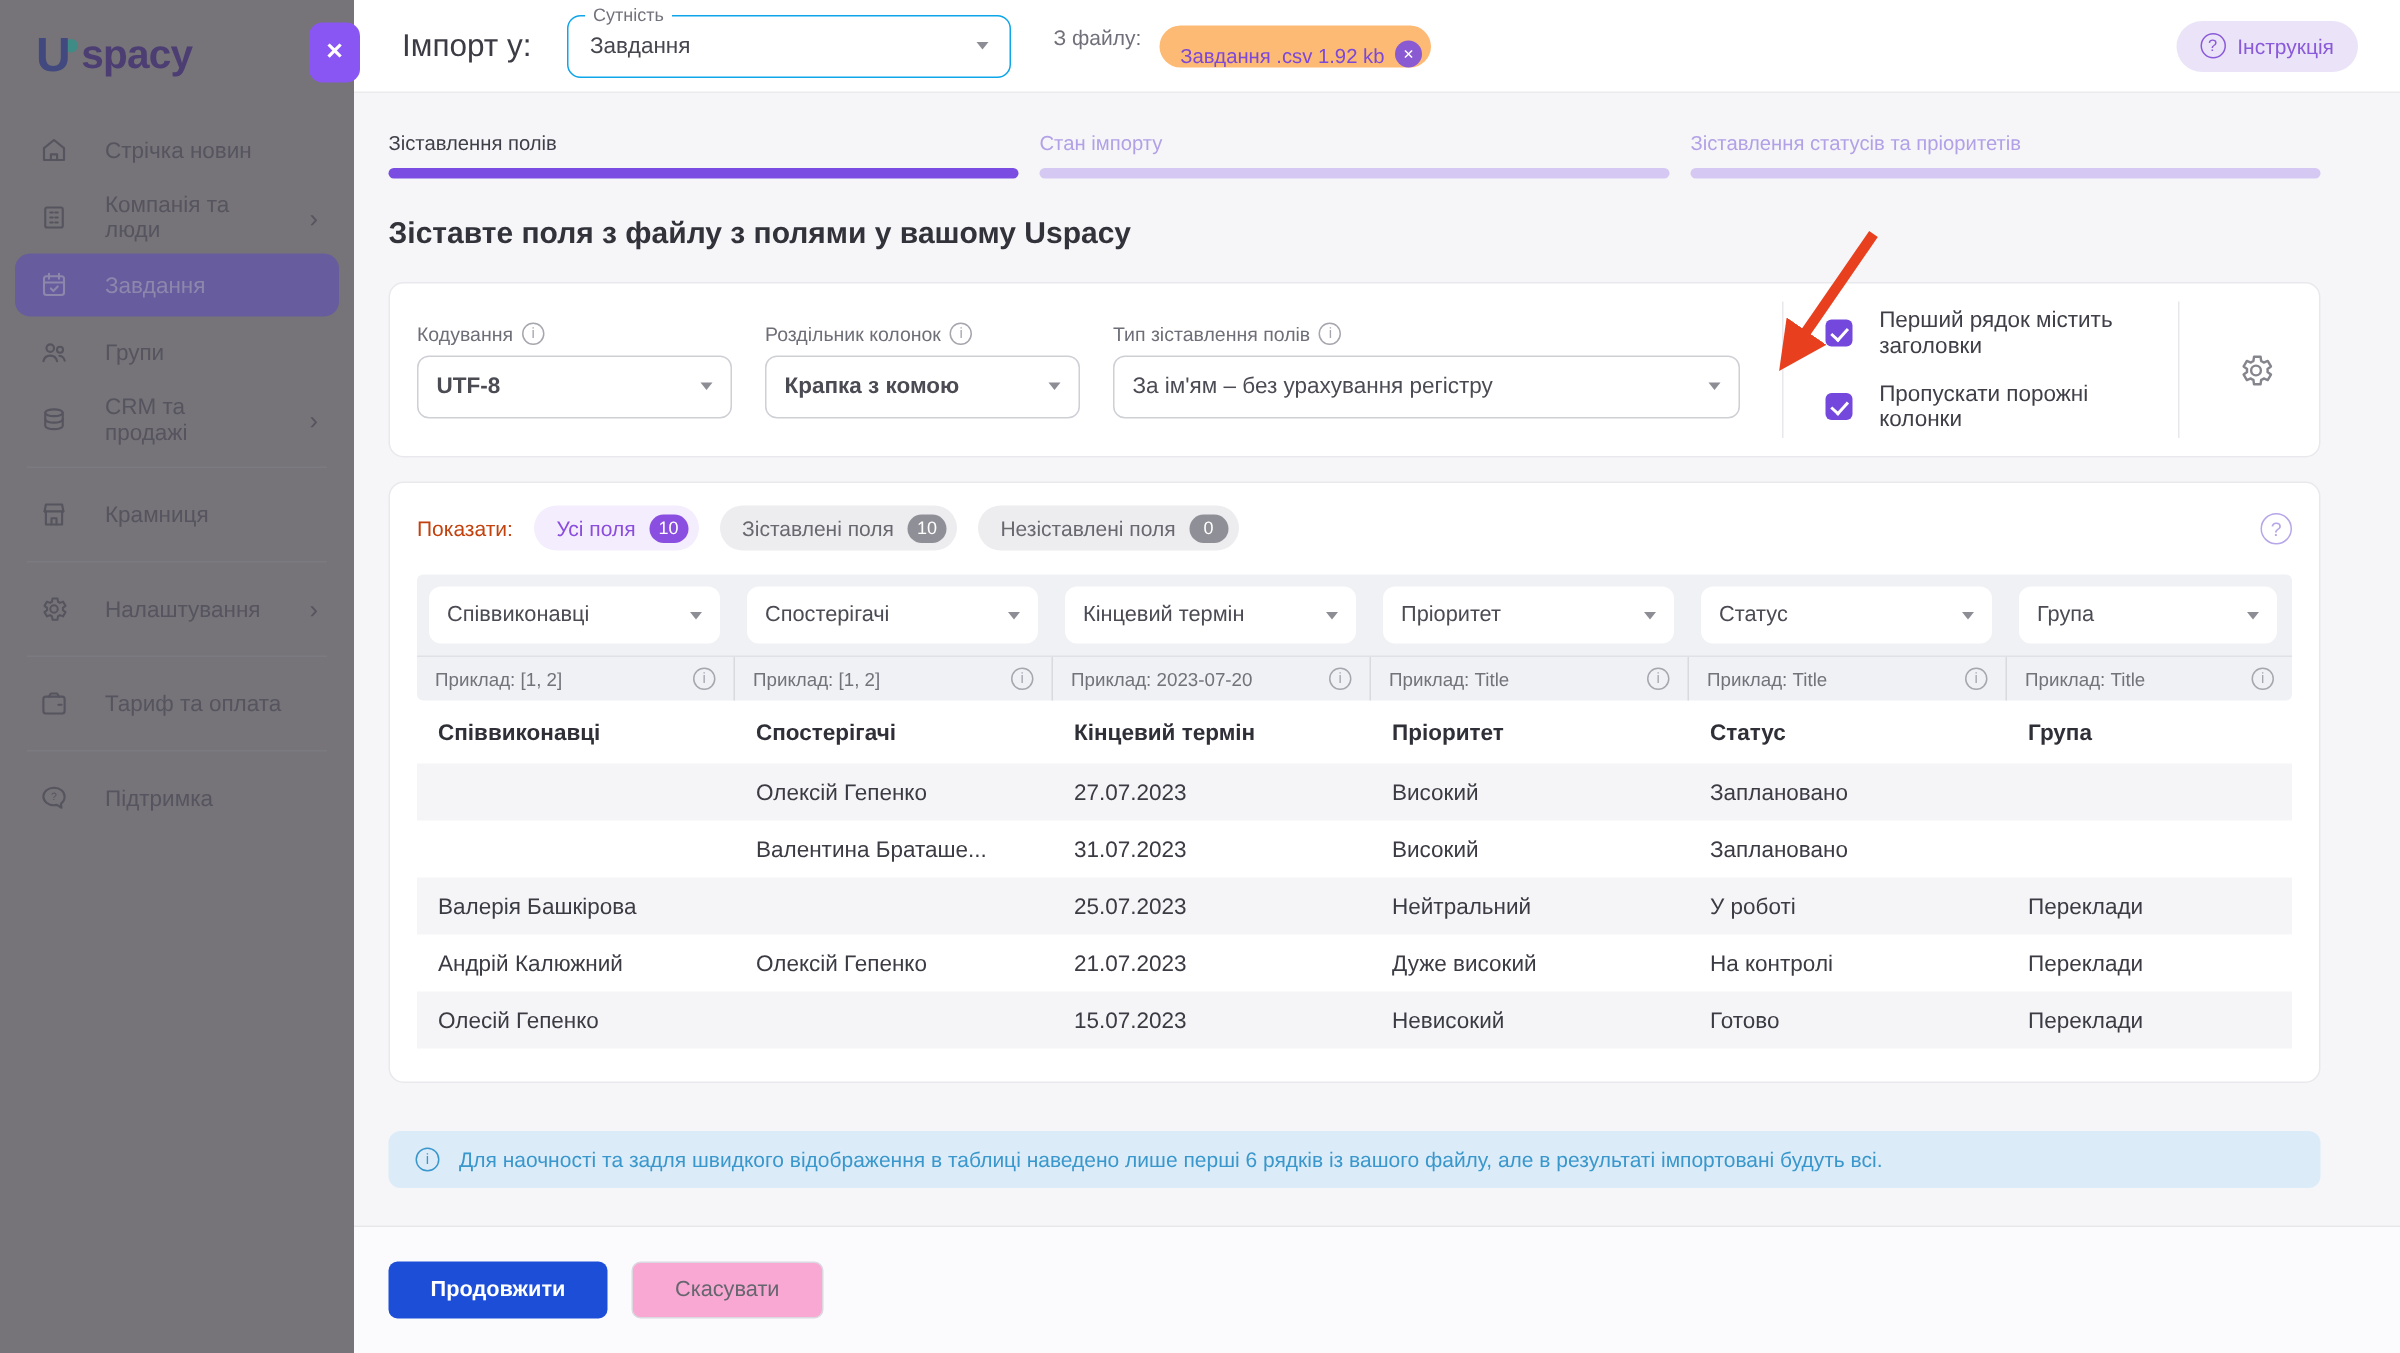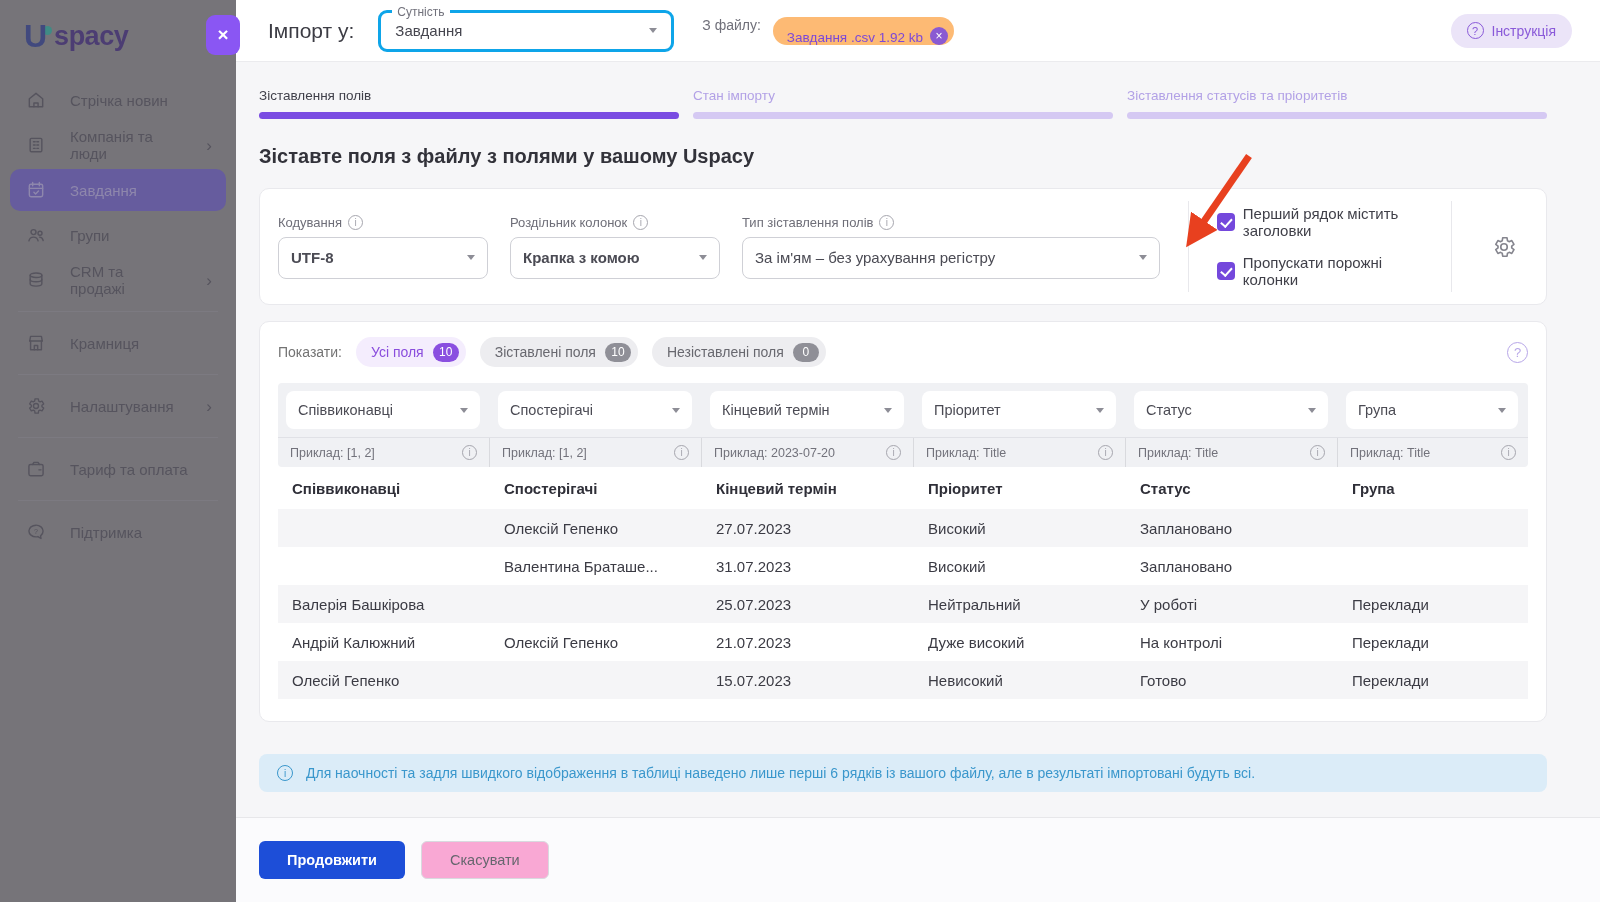--- a/index.html
+++ b/index.html
@@ -20,21 +20,21 @@
   .nav-chevron { margin-left:auto; font-size:17px; color:#56545e; line-height:1; }
   .nav-divider { height:1px; background:#828089; opacity:.55; margin:10px 18px; }
 
   
   .modal-close { position:absolute; left:206px; top:15px; width:34px; height:40px; background:#8a56f3; border:none; border-radius:9px; color:#fff; font-size:19px; font-weight:700; cursor:pointer; z-index:5; display:flex; align-items:center; justify-content:center; }
 
   
   .main { position:absolute; left:236px; top:0; width:1364px; height:902px; background:#f6f6f8; z-index:2; }
   .topbar { display:flex; align-items:center; height:62px; background:#fff; border-bottom:1px solid #ebebee; padding:0 28px 0 32px; }
   .page-title { font-size:21px; font-weight:500; color:#3c3c44; margin-right:24px; }
-  .entity-select { position:relative; width:296px; height:42px; border:3px solid #0ea5e9; border-radius:9px; background:#fff; display:flex; align-items:center; justify-content:space-between; padding:0 14px; cursor:pointer; }
+  .entity-select { position:relative; width:296px; height:42px; border:1px solid #0ea5e9; border-radius:9px; background:#fff; display:flex; align-items:center; justify-content:space-between; padding:0 14px; cursor:pointer; }
   .entity-label { position:absolute; top:-8px; left:11px; background:#fff; padding:0 5px; font-size:12px; color:#72727c; }
   .entity-value { font-size:15px; color:#46464f; }
   .caret { width:0; height:0; border-left:4.5px solid transparent; border-right:4.5px solid transparent; border-top:5.5px solid #8d8d96; }
   .from-file { font-size:14px; color:#70707a; margin:0 12px 12px 28px; }
   .file-chip { display:flex; align-items:flex-end; height:28px; border-radius:14px; background:#fdba74; color:#7c48d8; font-size:13.5px; padding:0 6px 0 14px; cursor:pointer; }
   .chip-x { width:18px; height:18px; border-radius:50%; background:#8a5ad2; color:#fff; font-size:12px; display:flex; align-items:center; justify-content:center; margin-left:7px; cursor:pointer; }
   .instruction-btn { margin-left:auto; display:flex; align-items:center; gap:8px; height:34px; border-radius:17px; background:#ebe4f8; border:none; color:#8a5ad9; font-size:14px; padding:0 16px; cursor:pointer; font-family:inherit; }
   .q-circle { width:17px; height:17px; border:1.4px solid currentColor; border-radius:50%; font-size:11px; display:flex; align-items:center; justify-content:center; }
 
   .content { padding:26px 53px 0 23px; }
@@ -52,30 +52,30 @@
   
   .card { background:#fff; border:1px solid #e9e9ed; border-radius:10px; }
   .settings-card { display:flex; align-items:center; padding:16px 18px; position:relative; }
   .fields { display:flex; gap:22px; }
   .field-label { display:flex; align-items:center; gap:6px; font-size:13px; color:#6e6e78; margin-bottom:7px; }
   .info-dot { width:15px; height:15px; border:1.1px solid #a6a6ae; border-radius:50%; color:#a6a6ae; font-size:10px; display:inline-flex; align-items:center; justify-content:center; font-style:normal; }
   .select-box { height:42px; border:1px solid #cfd0d6; border-radius:8px; background:#fff; display:flex; align-items:center; justify-content:space-between; padding:0 12px; font-size:15px; color:#4b4b54; cursor:pointer; }
   .w210 { width:210px;font-weight:bold; } .w418 { width:418px; }
   .v-divider { width:1px; align-self:stretch; background:#e8e8ec; margin:-4px 28px; }
   .checks { display:flex; flex-direction:column; gap:15px; }
-  .check-row { display:flex; align-items:center; gap:8px; cursor:pointer; }
+  .check-row { display:flex; align-items:center; gap:18px; cursor:pointer; }
   .cb { width:18px; height:18px; border-radius:4px; background:#7448dc; position:relative; flex:0 0 18px; }
   .cb::after { content:""; position:absolute; left:6px; top:2.5px; width:4.5px; height:9px; border:solid #fff; border-width:0 2px 2px 0; transform:rotate(42deg); }
   .check-label { font-size:15px; color:#3f3f48; }
   .gear-wrap { width:60px; display:flex; justify-content:center; color:#85858e; cursor:pointer; }
 
   
   .table-card { margin-top:16px; padding:0 18px 22px; }
   .filter-row { display:flex; align-items:center; gap:14px; padding:15px 0 16px; }
-  .filter-label { font-size:14px; color:#737373; }
+  .filter-label { font-size:14px; color:#c2410c; }
   .chip { display:flex; align-items:center; gap:9px; height:30px; border-radius:15px; padding:0 7px 0 15px; font-size:14px; cursor:pointer; background:#ededf0; color:#68686f; }
   .chip .count { min-width:26px; height:19px; border-radius:10px; background:#8f8f97; color:#fff; font-size:12px; display:flex; align-items:center; justify-content:center; padding:0 6px; }
   .chip.sel { background:#f4edfd; color:#8a4ddd; }
   .chip.sel .count { background:#8a4fe0; }
   .help-circle { margin-left:auto; width:21px; height:21px; border:1.6px solid #b7a6e8; border-radius:50%; color:#b7a6e8; font-size:13px; display:flex; align-items:center; justify-content:center; cursor:pointer; }
 
   .grid6 { display:grid; grid-template-columns:212px 212px 212px 212px 212px 1fr; }
   .grey-zone { background:#f0f1f4; border-radius:4px; }
   .map-row { padding:8px 0; }
   .map-cell { padding:0 10px 0 8px; }

